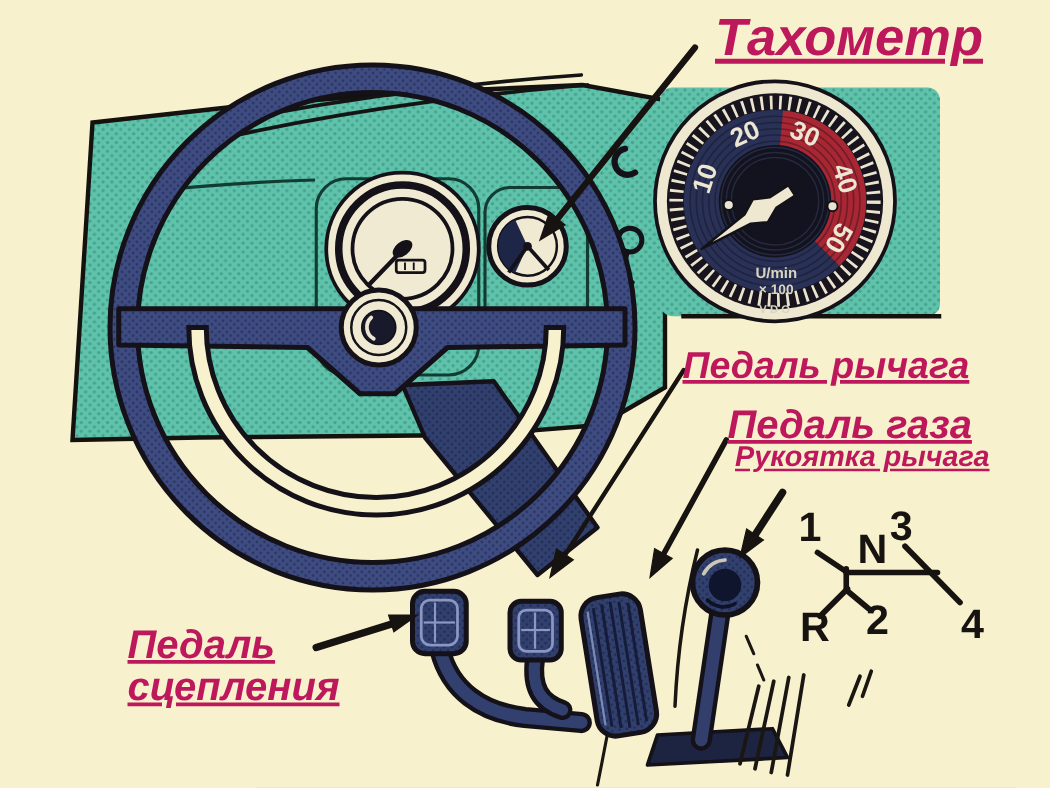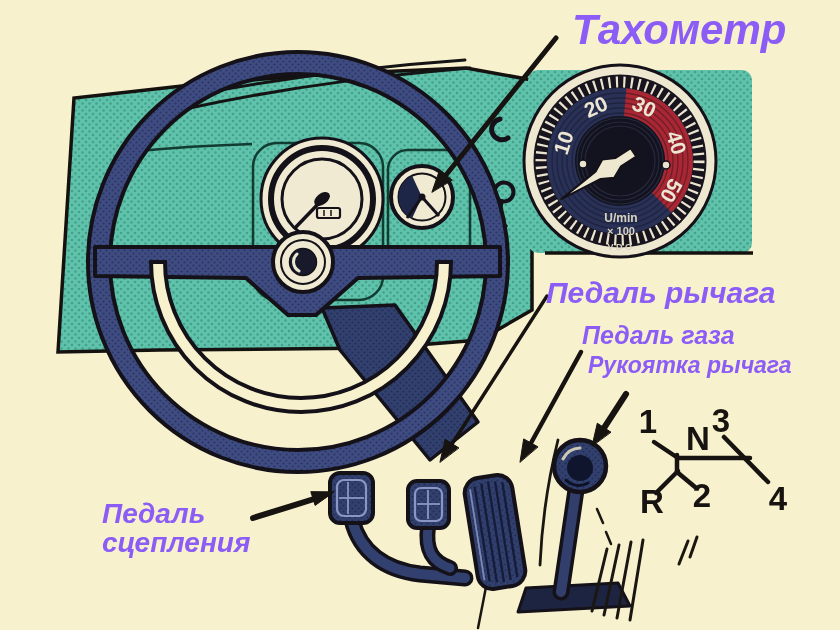--- a/index.html
+++ b/index.html
@@ -1,19 +1,19 @@
 <!DOCTYPE html>
 <html><head>
 <meta charset="utf-8">
 <style>
   html,body{margin:0;padding:0;background:#e8e2c8;}
   #scene{position:relative;width:840px;height:630px;background:#f8f1cd;overflow:hidden;
          font-family:"Liberation Sans",sans-serif;}
   #art{position:absolute;left:0;top:0;}
-  .lbl{position:absolute;font-weight:700;font-style:italic;color:#8b5cf6;white-space:nowrap;}
+  .lbl{position:absolute;font-weight:700;font-style:italic;color:#be185d;white-space:nowrap;text-decoration:underline;}
   .lbl-2line{white-space:normal;line-height:1.05;}
   svg text{font-family:"Liberation Sans",sans-serif;}
   .gauge-num{font-size:21px;font-weight:700;fill:#ece6d2;}
   .gear-letter{font-size:33px;font-weight:700;fill:#171310;text-anchor:middle;}
   .gauge-small-txt{fill:#d9d4c0;font-weight:700;text-anchor:middle;}
 </style>
 </head>
 <body>
 
 <div id="scene">
@@ -220,24 +220,24 @@
       <line x1="253" y1="518" x2="314" y2="499" stroke-width="6"></line>
       <polygon points="334,492 315.1,505.4 310.9,492.0" stroke-width="1"></polygon>
     </g>
   </g>
 </svg>
 
 <div class="lbl" style="left:572px;top:6px;font-size:42px;">Тахометр</div>
 
 <div class="lbl" style="left:546px;top:276px;font-size:30px;">Педаль рычага</div>
 
-<div class="lbl" style="left:582px;top:321px;font-size:25px;">Педаль газа</div>
+<div class="lbl" style="left:582px;top:321px;font-size:32px;">Педаль газа</div>
 
 <div class="lbl lbl-2line" style="left:588px;top:353px;width:248px;font-size:23px;">
   <div>Рукоятка рычага</div>
 </div>
 
-<div class="lbl lbl-2line" style="left:102px;top:499px;width:168px;font-size:28px;">
+<div class="lbl lbl-2line" style="left:102px;top:499px;width:168px;font-size:32px;">
   <div>Педаль</div>
   <div>сцепления</div>
 </div>
 
 </div>
 
 </body></html>

